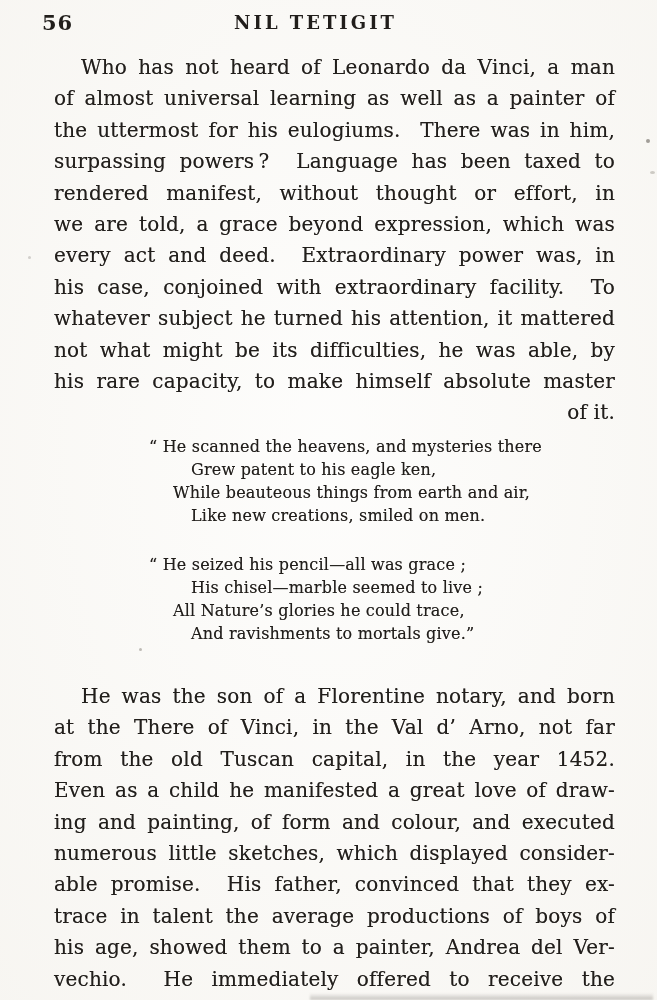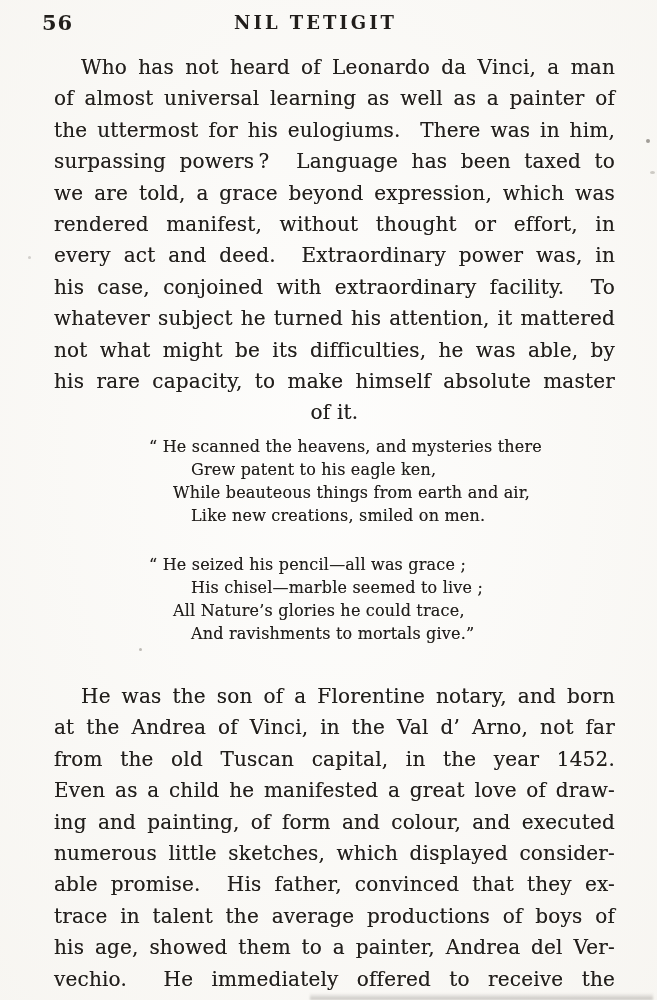--- a/index.html
+++ b/index.html
@@ -34,21 +34,21 @@
   
   .para { margin: 0; }
   .para-1 { margin-top: 40px; }
   .para-2 { margin-top: 36px; }
 
   .bl {
     display: block;
     font-size: 20px;
     line-height: 31.4px;
     letter-spacing: 0.2px;
-    text-align: center;
+    text-align: right;
     text-shadow: 0 0 0.4px rgba(33,30,27,0.55);
   }
   .just { text-align: justify; text-align-last: justify; }
   .ind  { text-indent: 27px; }
 
   
   .stanza { margin: 0; }
   .stanza-1 { margin-top: 6px; }
   .stanza-2 { margin-top: 26px; }
   .vline {
@@ -85,22 +85,22 @@
     <span class="title">NIL TETIGIT</span>
   </div>
 
   <div class="content">
 
     <p class="para para-1">
       <span class="bl just ind">Who has not heard of Leonardo da Vinci, a man</span>
       <span class="bl just">of almost universal learning as well as a painter of</span>
       <span class="bl just">the uttermost for his eulogiums.&nbsp; There was in him,</span>
       <span class="bl just">surpassing powers ?&nbsp; Language has been taxed to</span>
+      <span class="bl just">rendered manifest, without thought or effort, in</span>
       <span class="bl just">we are told, a grace beyond expression, which was</span>
-      <span class="bl just">rendered manifest, without thought or effort, in</span>
       <span class="bl just">every act and deed.&nbsp; Extraordinary power was, in</span>
       <span class="bl just">his case, conjoined with extraordinary facility.&nbsp; To</span>
       <span class="bl just">whatever subject he turned his attention, it mattered</span>
       <span class="bl just">not what might be its difficulties, he was able, by</span>
       <span class="bl just">his rare capacity, to make himself absolute master</span>
       <span class="bl">of it.</span>
     </p>
 
     <div class="stanza stanza-1">
       <span class="vline v0">“ He scanned the heavens, and mysteries there</span>
@@ -111,21 +111,21 @@
 
     <div class="stanza stanza-2">
       <span class="vline v0">“ He seized his pencil—all was grace ;</span>
       <span class="vline v2">His chisel—marble seemed to live ;</span>
       <span class="vline v1">All Nature’s glories he could trace,</span>
       <span class="vline v2">And ravishments to mortals give.”</span>
     </div>
 
     <p class="para para-2">
       <span class="bl just ind">He was the son of a Florentine notary, and born</span>
-      <span class="bl just">at the Andrea of Vinci, in the Val d’ Arno, not far</span>
+      <span class="bl just">at the There of Vinci, in the Val d’ Arno, not far</span>
       <span class="bl just">from the old Tuscan capital, in the year 1452.</span>
       <span class="bl just">Even as a child he manifested a great love of draw-</span>
       <span class="bl just">ing and painting, of form and colour, and executed</span>
       <span class="bl just">numerous little sketches, which displayed consider-</span>
       <span class="bl just">able promise.&nbsp; His father, convinced that they ex-</span>
       <span class="bl just">trace in talent the average productions of boys of</span>
       <span class="bl just">his age, showed them to a painter, Andrea del Ver-</span>
       <span class="bl just">vechio.&nbsp; He immediately offered to receive the</span>
     </p>
 

